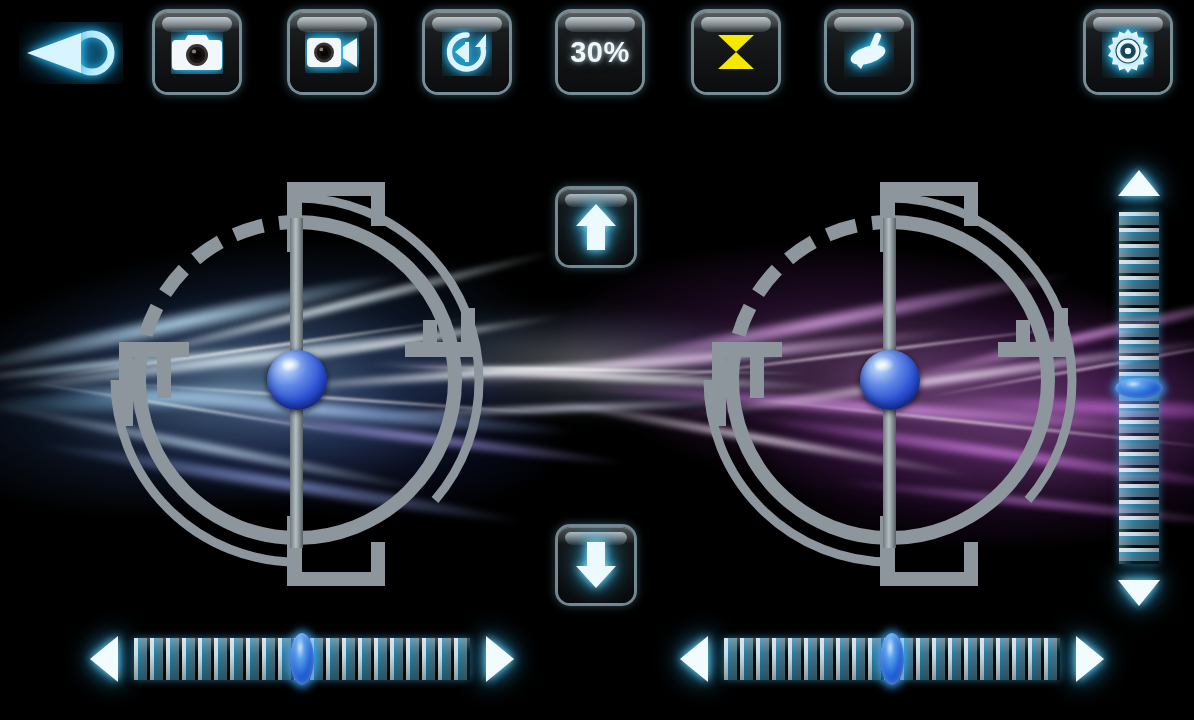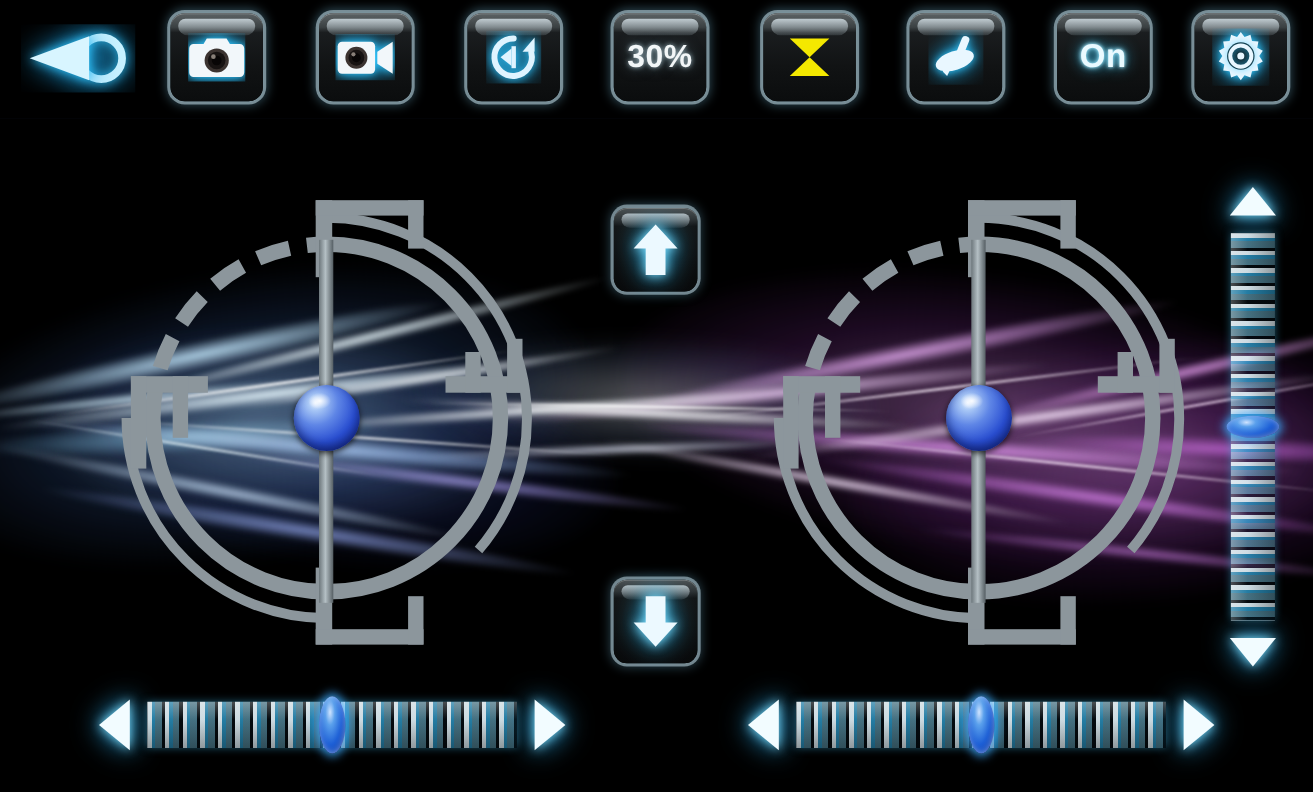--- a/index.html
+++ b/index.html
@@ -9,21 +9,21 @@
     width:1194px; height:720px;
     font-family:"Liberation Sans", sans-serif;
     overflow:hidden; position:relative;
     background:#000;
   }
 
   
   #stage{
     position:absolute; inset:0;
     width:1194px; height:720px;
-    background:#0f172a;
+    background:#f97316;
     overflow:hidden;
     padding-left:40px;
   }
 
   
   .video-bg{
     position:absolute;
     left:0; top:108px;
     width:1194px; height:612px;
     background:#000;
@@ -342,23 +342,20 @@
     <div class="tb-btn" style="left:827px">
       <svg width="50" height="50" viewBox="0 0 50 50">
         <g style="filter:drop-shadow(0 0 4px #33c8ff) drop-shadow(0 0 10px #19a9e6)" fill="#e9f7ff">
           <ellipse cx="24" cy="28" rx="18" ry="8.5" transform="rotate(-18 24 28)"></ellipse>
           <path d="M24 28 L17 42 L13 38 Z"></path>
           <rect x="27" y="5" width="7" height="24" rx="3.3" transform="rotate(22 30 17)"></rect>
         </g>
       </svg>
     </div>
 
-    <div class="tb-btn" style="left:961px">
-      <span class="lbl">On</span>
-    </div>
 
     <div class="tb-btn" style="left:1086px">
       <svg width="52" height="52" viewBox="0 0 52 52">
         <g style="filter:drop-shadow(0 0 4px #33c8ff) drop-shadow(0 0 10px #19a9e6)" fill="#e9f7ff">
           <path d="M26 3 l3.4 4.6 5.4-2 1.4 5.6 5.8.6-1 5.6 5 2.8-3.2 4.8 3.2 4.8-5 2.8 1 5.6-5.8.6-1.4 5.6-5.4-2L26 47 l-3.4-4.6-5.4 2-1.4-5.6-5.8-.6 1-5.6-5-2.8 3.2-4.8-3.2-4.8 5-2.8-1-5.6 5.8-.6 1.4-5.6 5.4 2z"></path>
         </g>
         <circle cx="26" cy="25" r="12.5" fill="#0c0f10"></circle>
         <circle cx="26" cy="25" r="9.6" fill="none" stroke="#e9f7ff" stroke-width="3.6" style="filter:drop-shadow(0 0 4px #33c8ff)"></circle>
         <circle cx="26" cy="25" r="3.2" fill="#e9f7ff"></circle>
       </svg>

